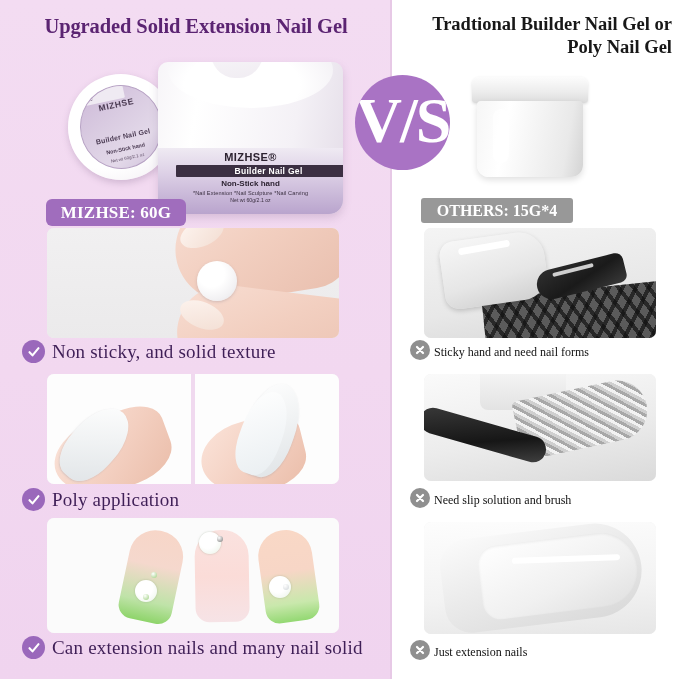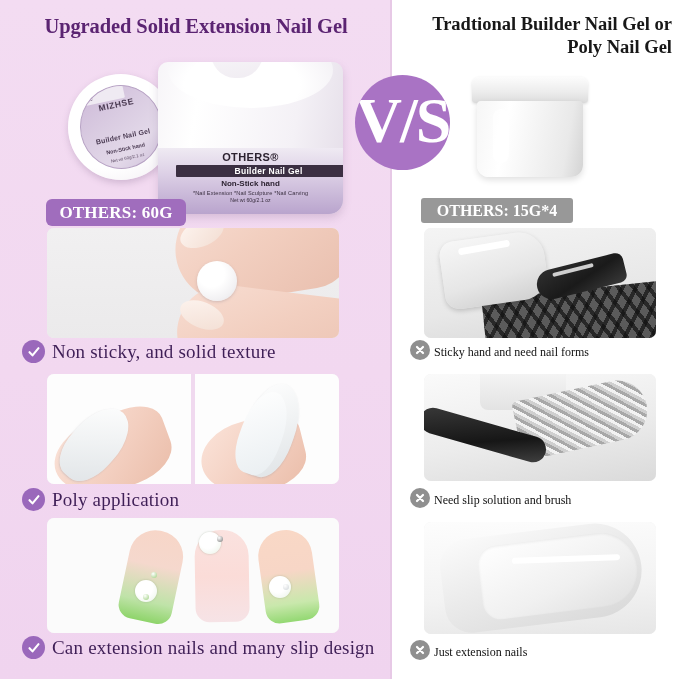--- a/index.html
+++ b/index.html
@@ -449,41 +449,41 @@
         <div class="lid-shade">White</div>
         <div class="lid-txt lid-prod">Builder Nail Gel</div>
         <div class="lid-txt lid-sub">Non-Stick hand</div>
         <div class="lid-txt lid-net">Net wt 60g/2.1 oz</div>
       </div>
     </div>
     <div class="jar-body">
       <div class="jar-gel-top"></div>
       <div class="jar-gel-peak"></div>
       <div class="jar-label">
-        <div class="jl-txt jl-brand">OTHERS®</div>
+        <div class="jl-txt jl-brand">MIZHSE®</div>
         <div class="jl-txt jl-bar">Builder Nail Gel</div>
         <div class="jl-txt jl-ns">Non-Stick hand</div>
         <div class="jl-txt jl-feat">*Nail Extension   *Nail Sculpture   *Nail Carving</div>
         <div class="jl-txt jl-net">Net wt 60g/2.1 oz</div>
       </div>
     </div>
   </div>
 
   <div class="vs-badge">
     <div class="vs-text">V/S</div>
   </div>
 
   <div class="hero-right">
     <div class="other-jar-lid"></div>
     <div class="other-jar-body">
       <div class="other-jar-shine"></div>
     </div>
   </div>
 
-  <div class="tag tag-left">OTHERS: 60G</div>
+  <div class="tag tag-left">MIZHSE: 60G</div>
   <div class="tag tag-right">OTHERS: 15G*4</div>
 
   <div class="panel panel-left p-l1">
     <div class="lp1-bg"></div>
     <div class="finger f-upper"></div>
     <div class="nail-tip nt-upper"></div>
     <div class="finger f-lower"></div>
     <div class="nail-tip nt-lower"></div>
     <div class="gel-ball"></div>
   </div>
@@ -553,21 +553,21 @@
         </svg>
     </span>
     <span class="cap-text-left">Poly  application</span>
   </div>
   <div class="cap cap-left cl3">
     <span class="mark mark-check">
       <svg width="14" height="14" viewBox="0 0 14 14">
           <path d="M2.5 7.2 L5.5 10.4 L11.5 3.2" stroke="#ffffff" stroke-width="2.1" fill="none" stroke-linecap="round" stroke-linejoin="round"></path>
         </svg>
     </span>
-    <span class="cap-text-left">Can extension nails and many slip design</span>
+    <span class="cap-text-left">Can extension nails and many nail solid</span>
   </div>
 
   <div class="cap cap-right cr1">
     <span class="mark mark-x">
       <svg width="12" height="12" viewBox="0 0 12 12">
           <path d="M3 3 L9 9 M9 3 L3 9" stroke="#ffffff" stroke-width="2.2" stroke-linecap="round"></path>
         </svg>
     </span>
     <span class="cap-text-right">Sticky hand and need nail forms</span>
   </div>

